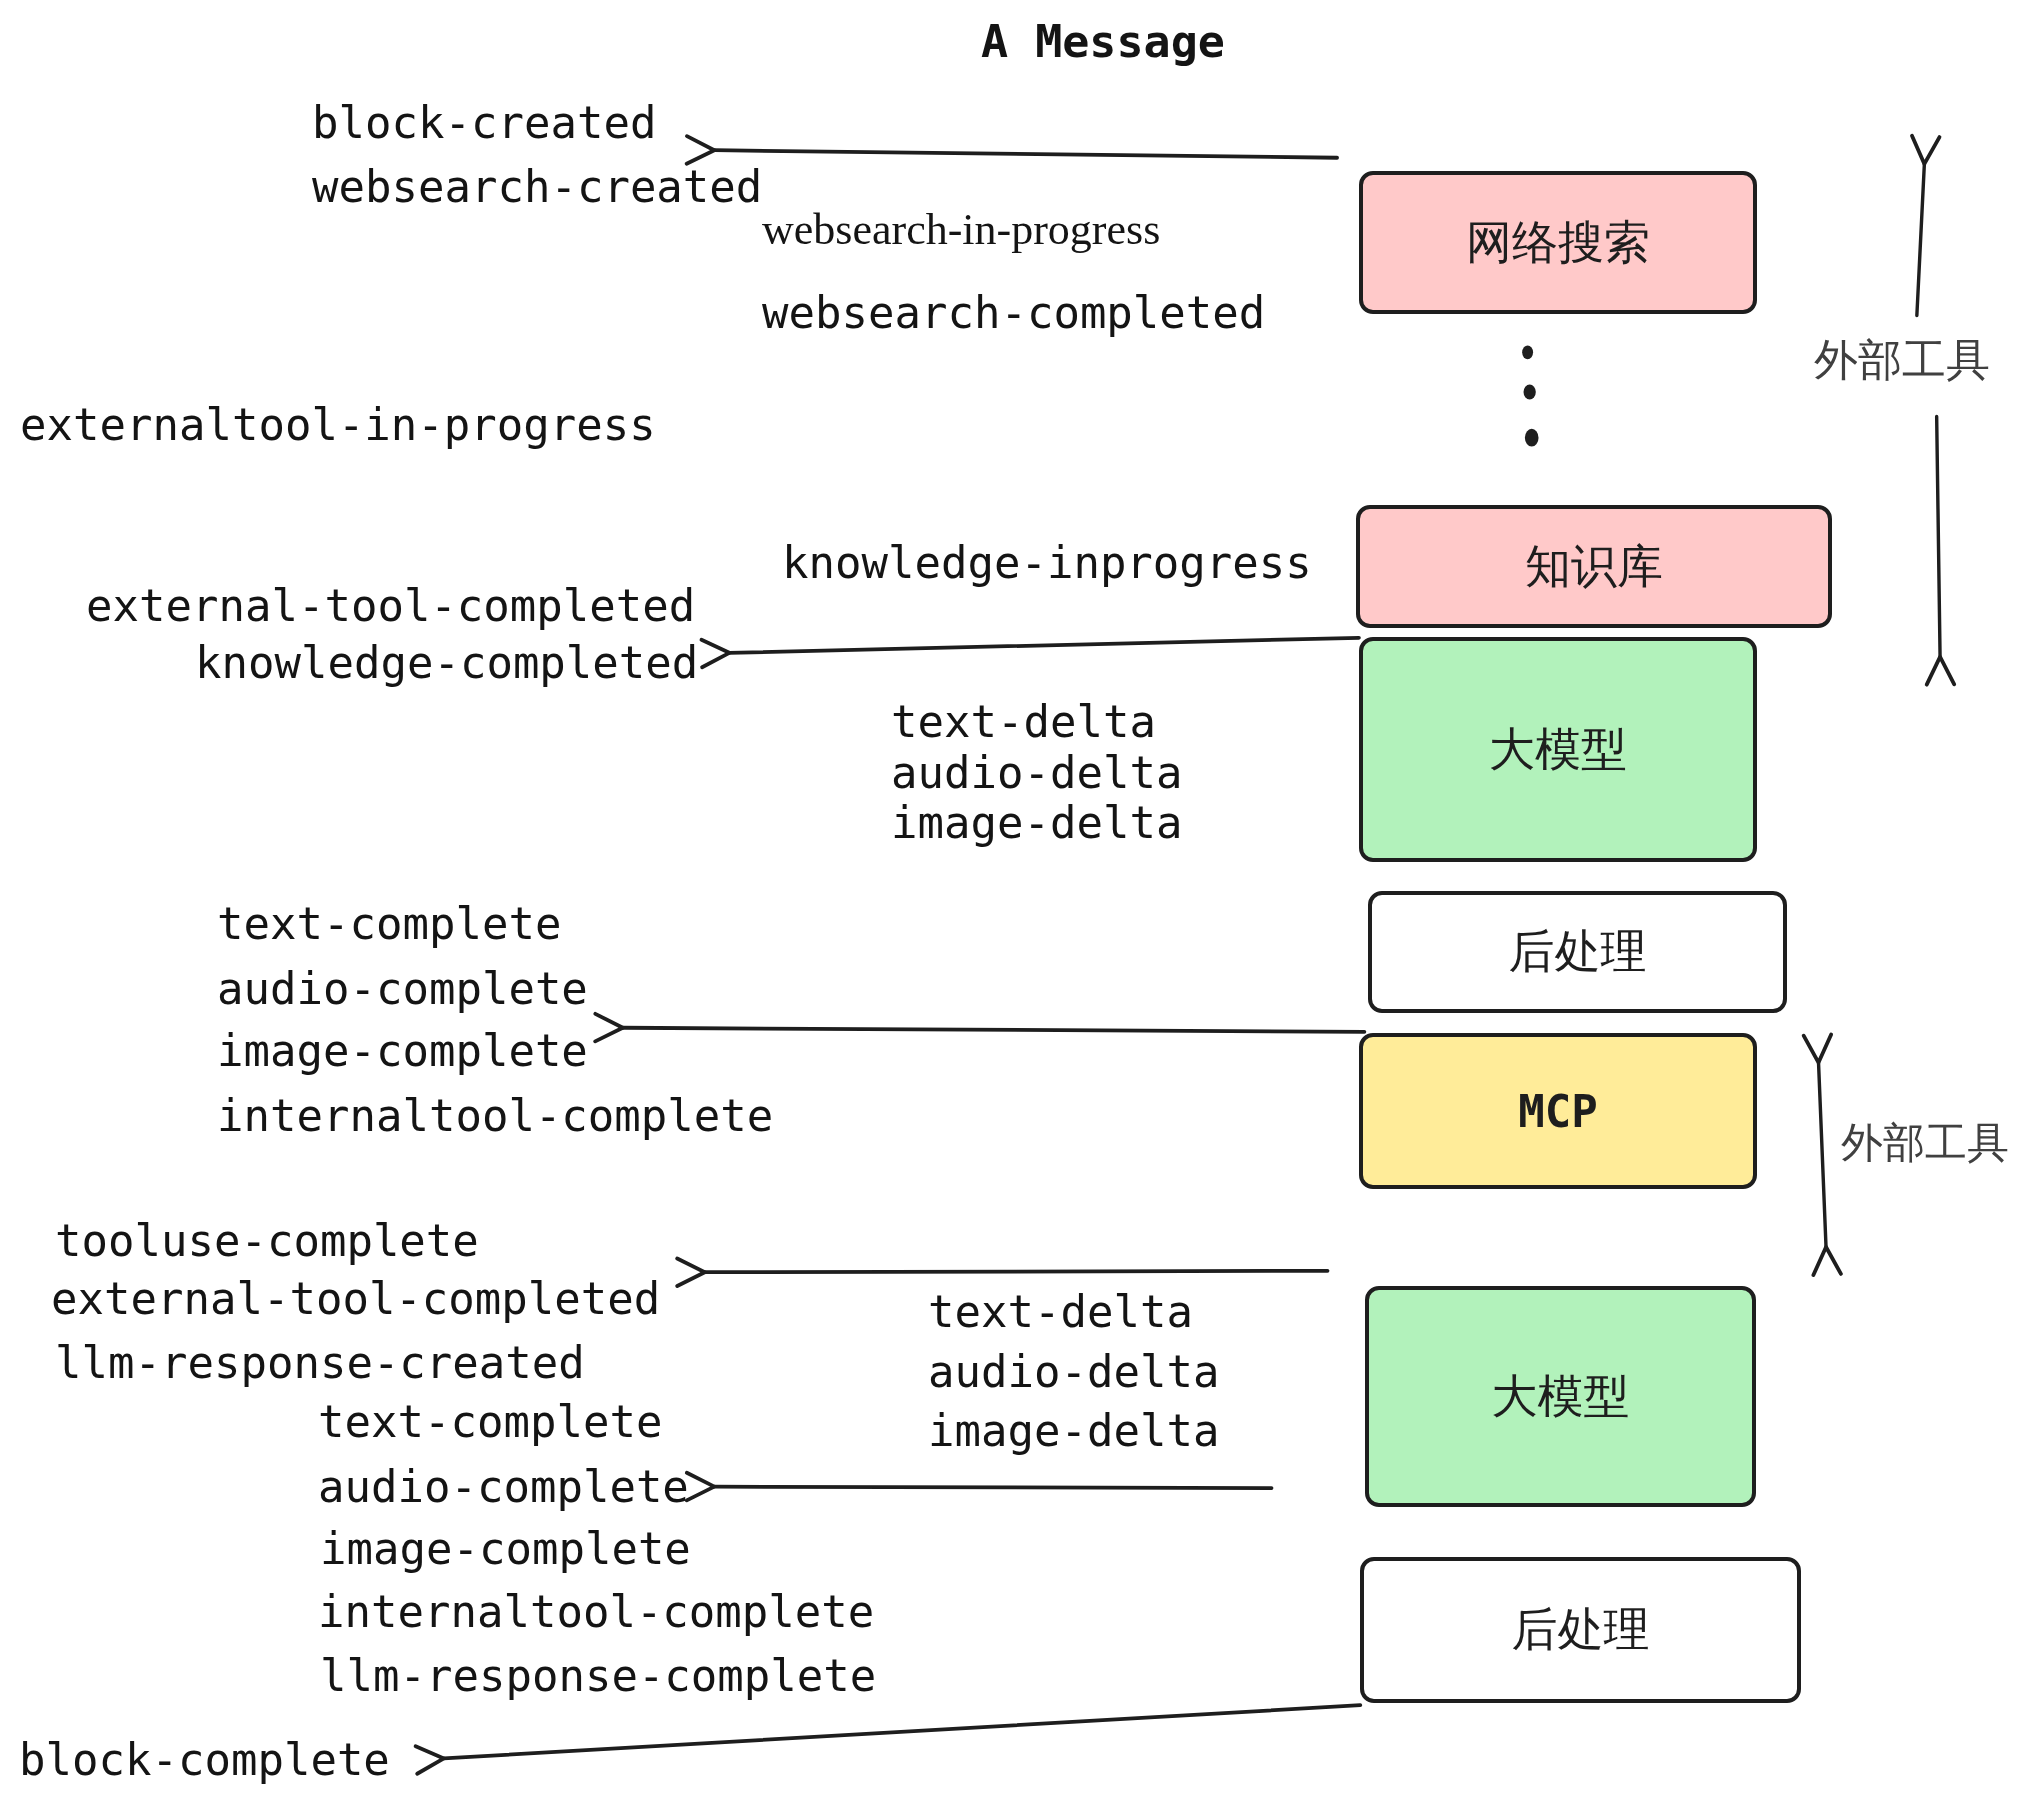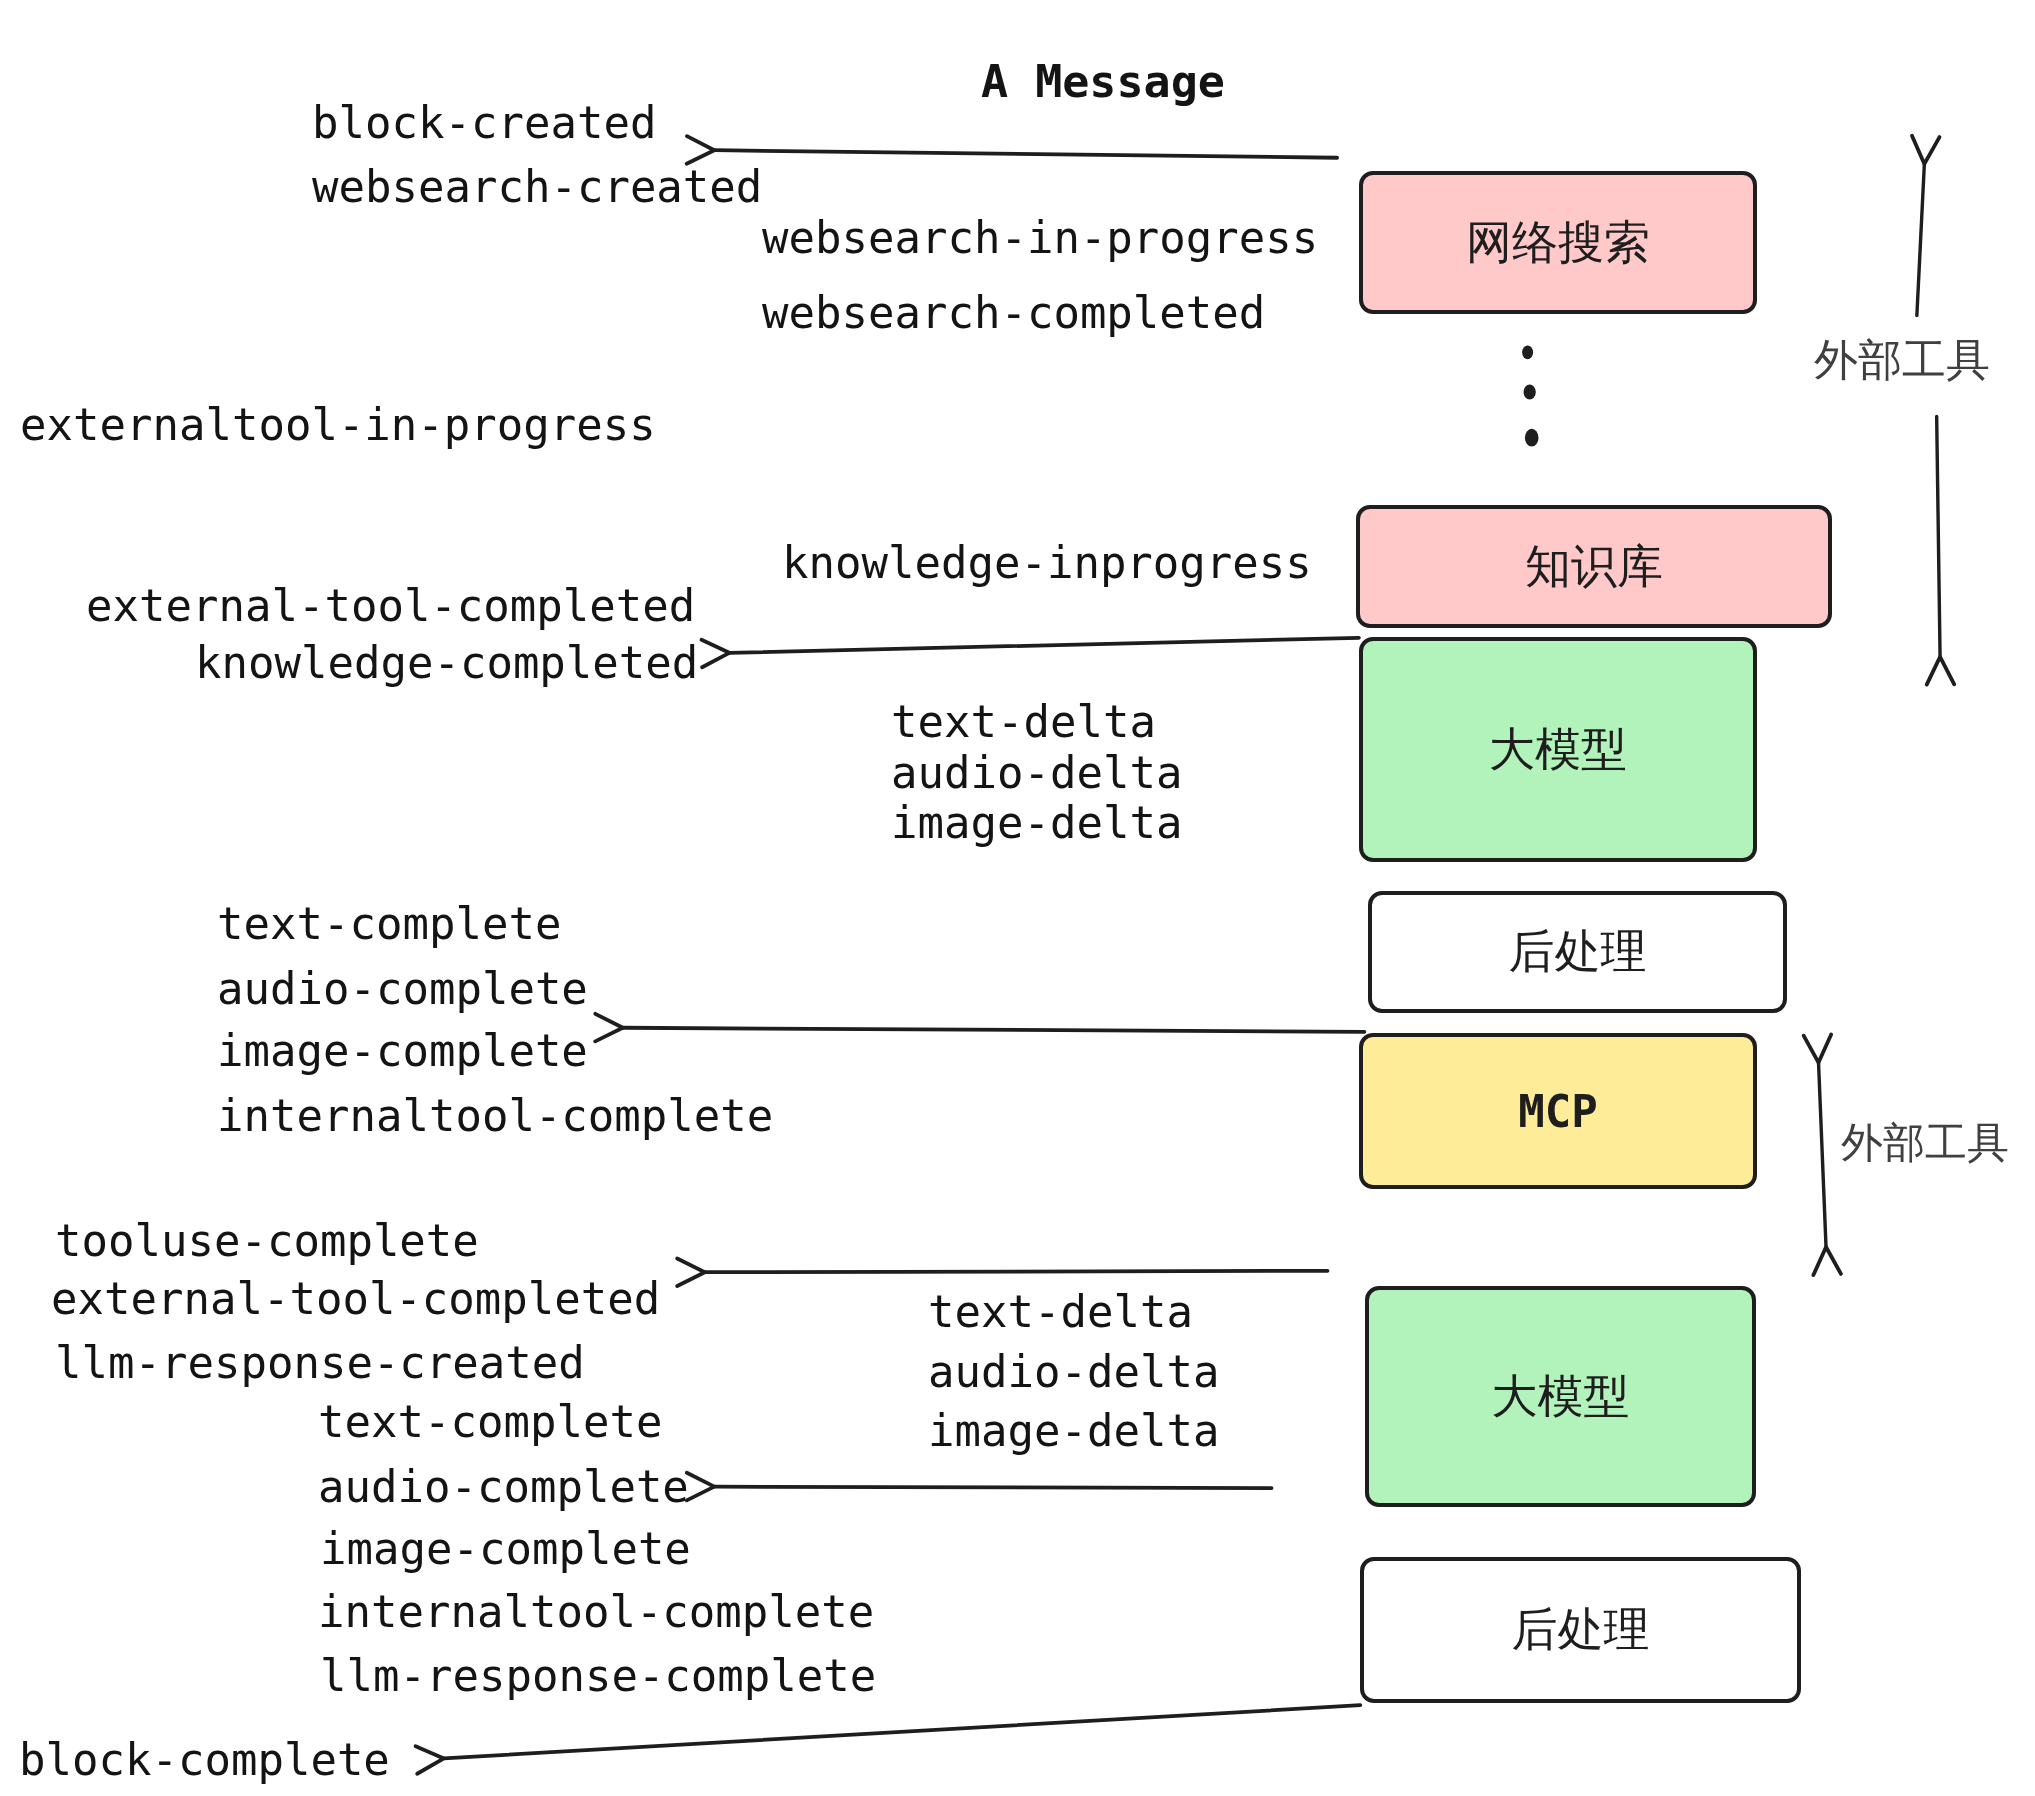--- a/index.html
+++ b/index.html
@@ -1,19 +1,19 @@
 <!DOCTYPE html>
 <html style="font-size:11px"><head>
 <meta charset="utf-8">
 <style>
   html,body{margin:0;padding:0;background:#ffffff;}
   #canvas{position:relative;width:2035px;height:1796px;background:#ffffff;overflow:hidden;
           font-family:"DejaVu Sans Mono", monospace;color:#1e1e1e;}
   .evt{position:absolute;font-size:44px;line-height:57px;white-space:pre;color:#141414;}
-  .title{position:absolute;font-size:45px;font-weight:600;color:#141414;margin-top:40px;}
+  .title{position:absolute;font-size:45px;font-weight:600;color:#141414;}
   .box{position:absolute;border:4.8px solid #1e1e1e;border-radius:14px;display:flex;
        align-items:center;justify-content:center;box-sizing:border-box;}
   .box .lbl{font-family:"DejaVu Sans","Liberation Sans",sans-serif;font-size:46px;font-weight:500;color:#1e1e1e;}
   .box .lbl.mono{font-family:"DejaVu Sans Mono",monospace;font-weight:600;font-size:44px;}
   .side{position:absolute;font-family:"DejaVu Sans","Liberation Sans",sans-serif;
         font-size:44px;font-weight:500;color:#404040;white-space:pre;}
   svg.layer{position:absolute;left:0;top:0;}
 </style>
 </head>
 <body>
@@ -43,21 +43,21 @@
       <ellipse cx="2237" cy="516" rx="8" ry="10"></ellipse>
       <ellipse cx="2240" cy="574" rx="9" ry="11"></ellipse>
       <ellipse cx="2243" cy="641" rx="10" ry="13"></ellipse>
     </g>
   </svg>
 
   <div class="title" style="left:981px;top:15px;position:absolute;">A Message</div>
 
   <div class="evt" style="left:312px;top:94px;">block-created</div>
   <div class="evt" style="left:312px;top:158px;">websearch-created</div>
-  <div class="evt" style="left:762px;top:209px;">websearch-in-progress</div>
+  <div class="evt" style="left:762px;top:201px;font-family:Liberation Serif, serif;">websearch-in-progress</div>
   <div class="evt" style="left:762px;top:284px;">websearch-completed</div>
   <div class="evt" style="left:20px;top:396px;">externaltool-in-progress</div>
   <div class="evt" style="left:782px;top:534px;">knowledge-inprogress</div>
   <div class="evt" style="left:86px;top:577px;">external-tool-completed</div>
   <div class="evt" style="left:195px;top:634px;">knowledge-completed</div>
   <div class="evt" style="left:891px;top:693px;">text-delta</div>
   <div class="evt" style="left:891px;top:744px;">audio-delta</div>
   <div class="evt" style="left:891px;top:794px;">image-delta</div>
   <div class="evt" style="left:217px;top:895px;">text-complete</div>
   <div class="evt" style="left:217px;top:960px;">audio-complete</div>

